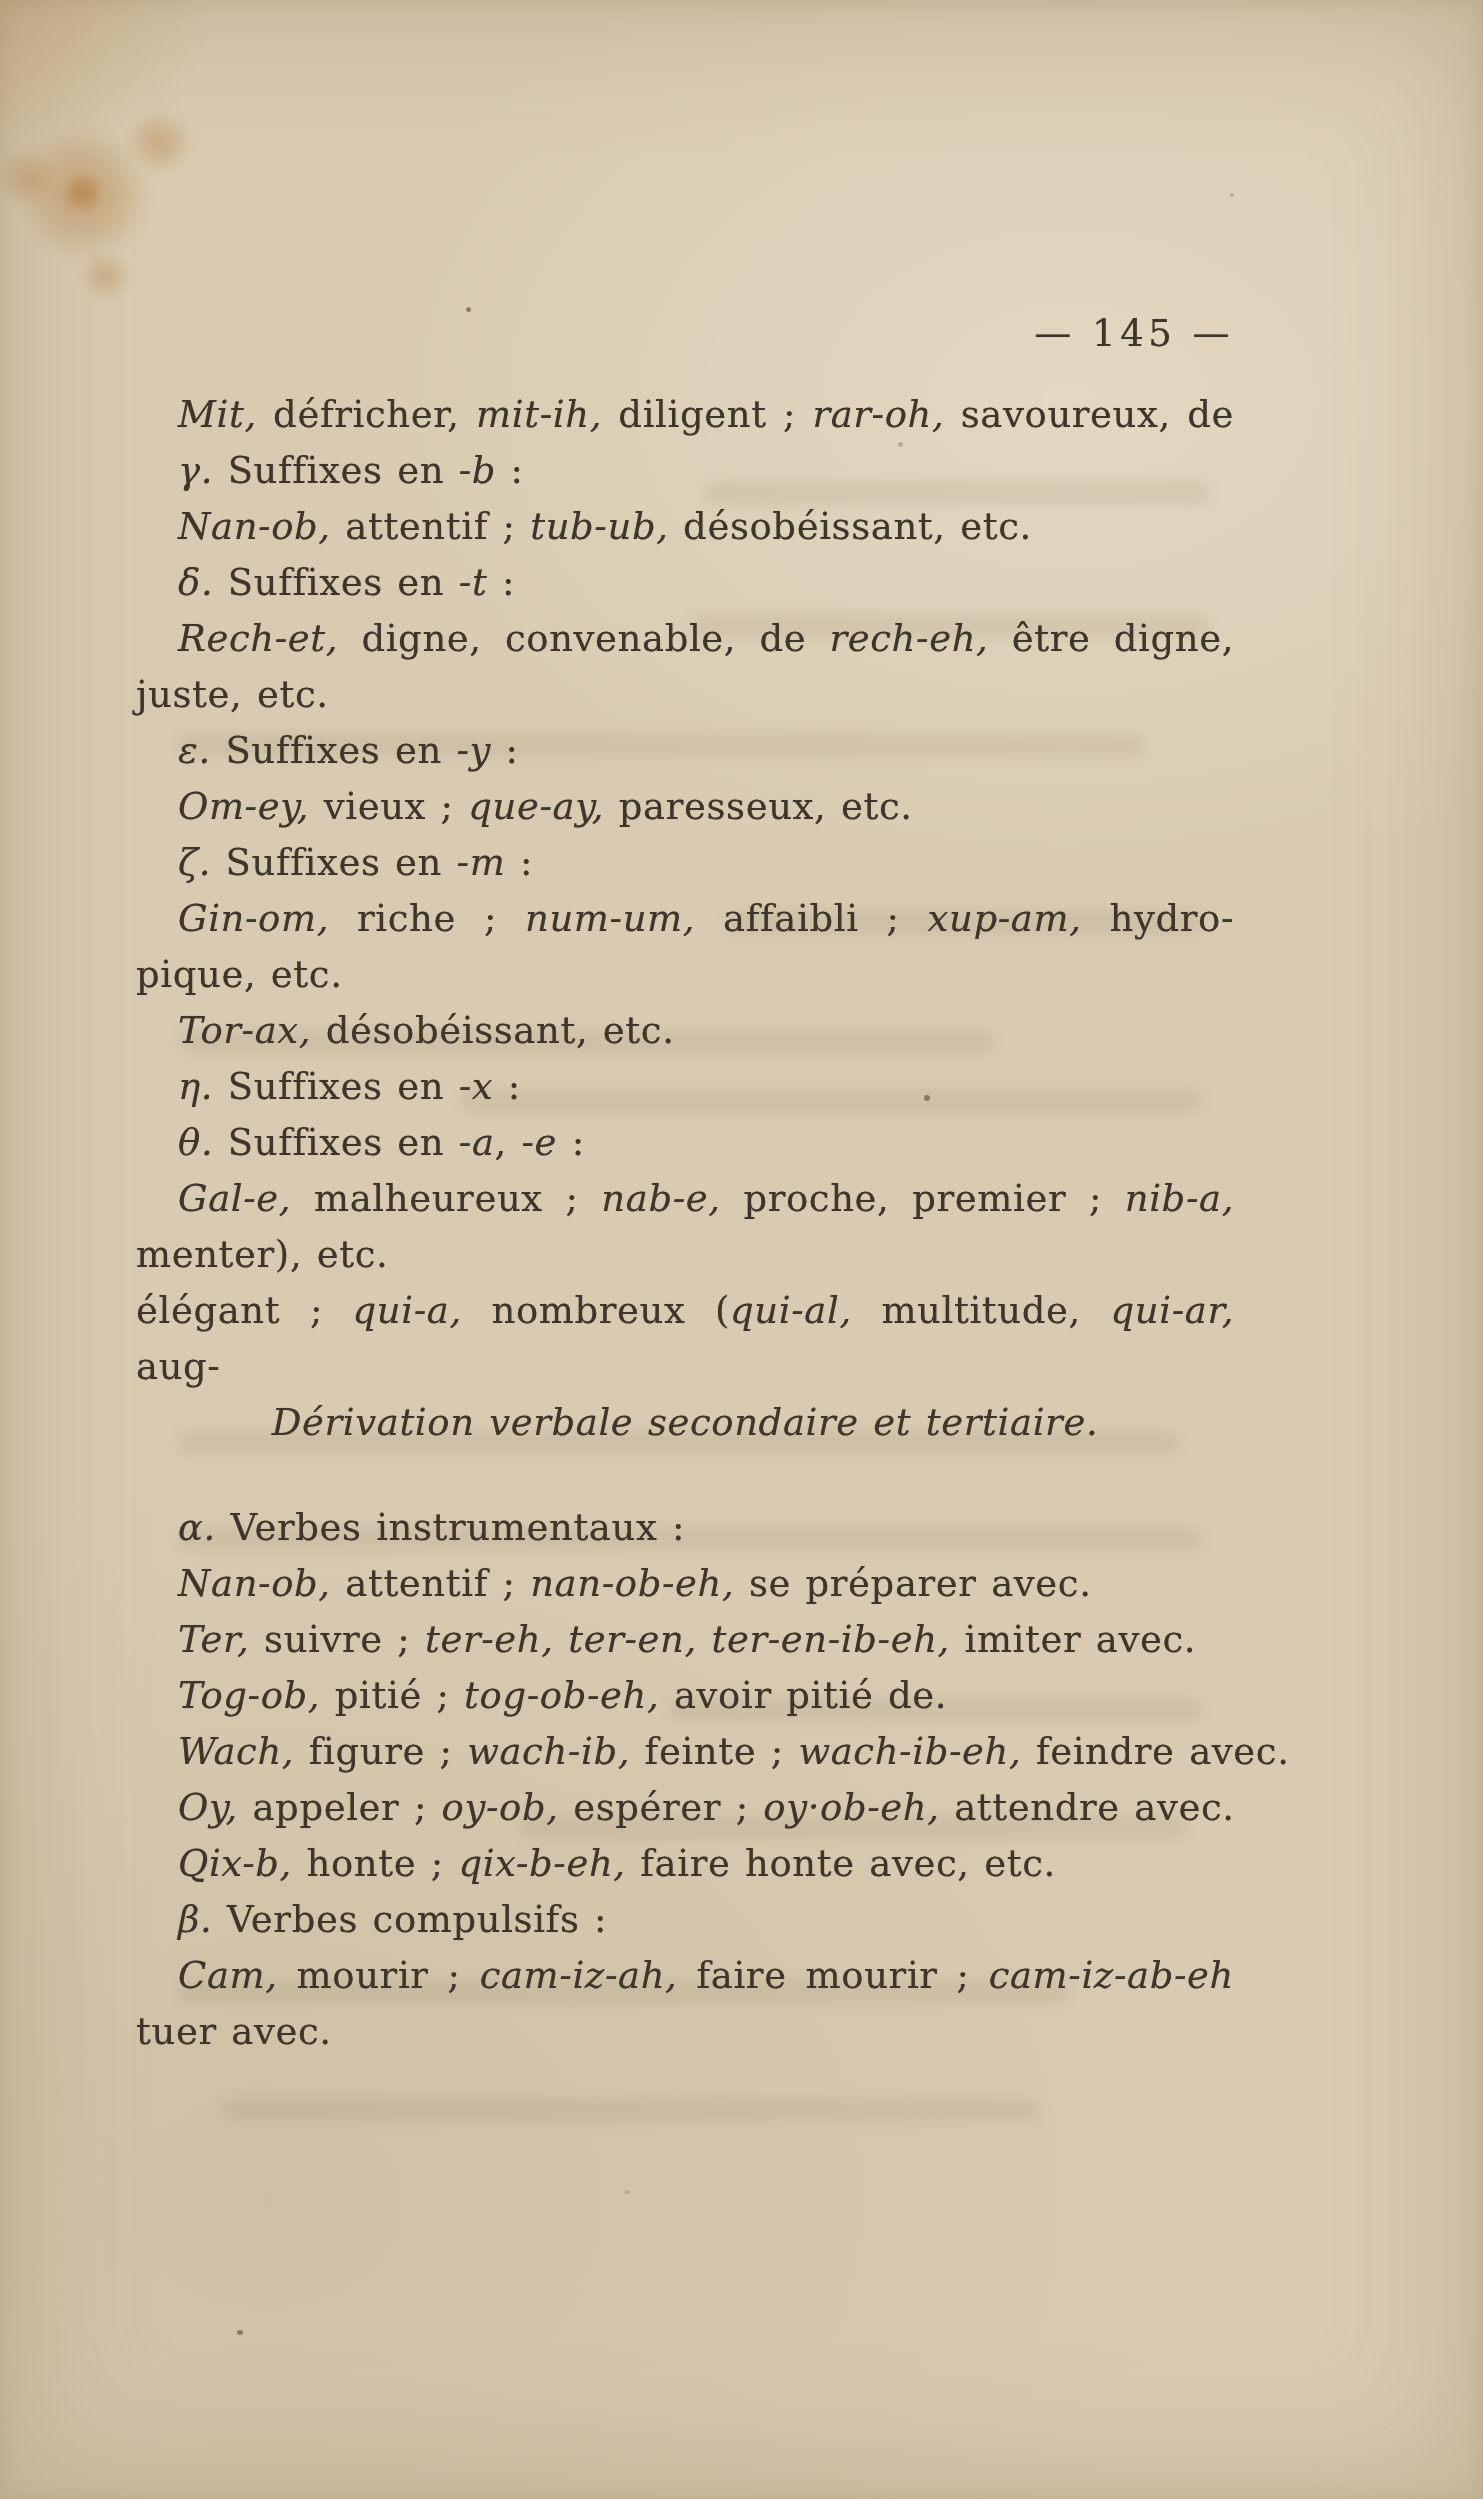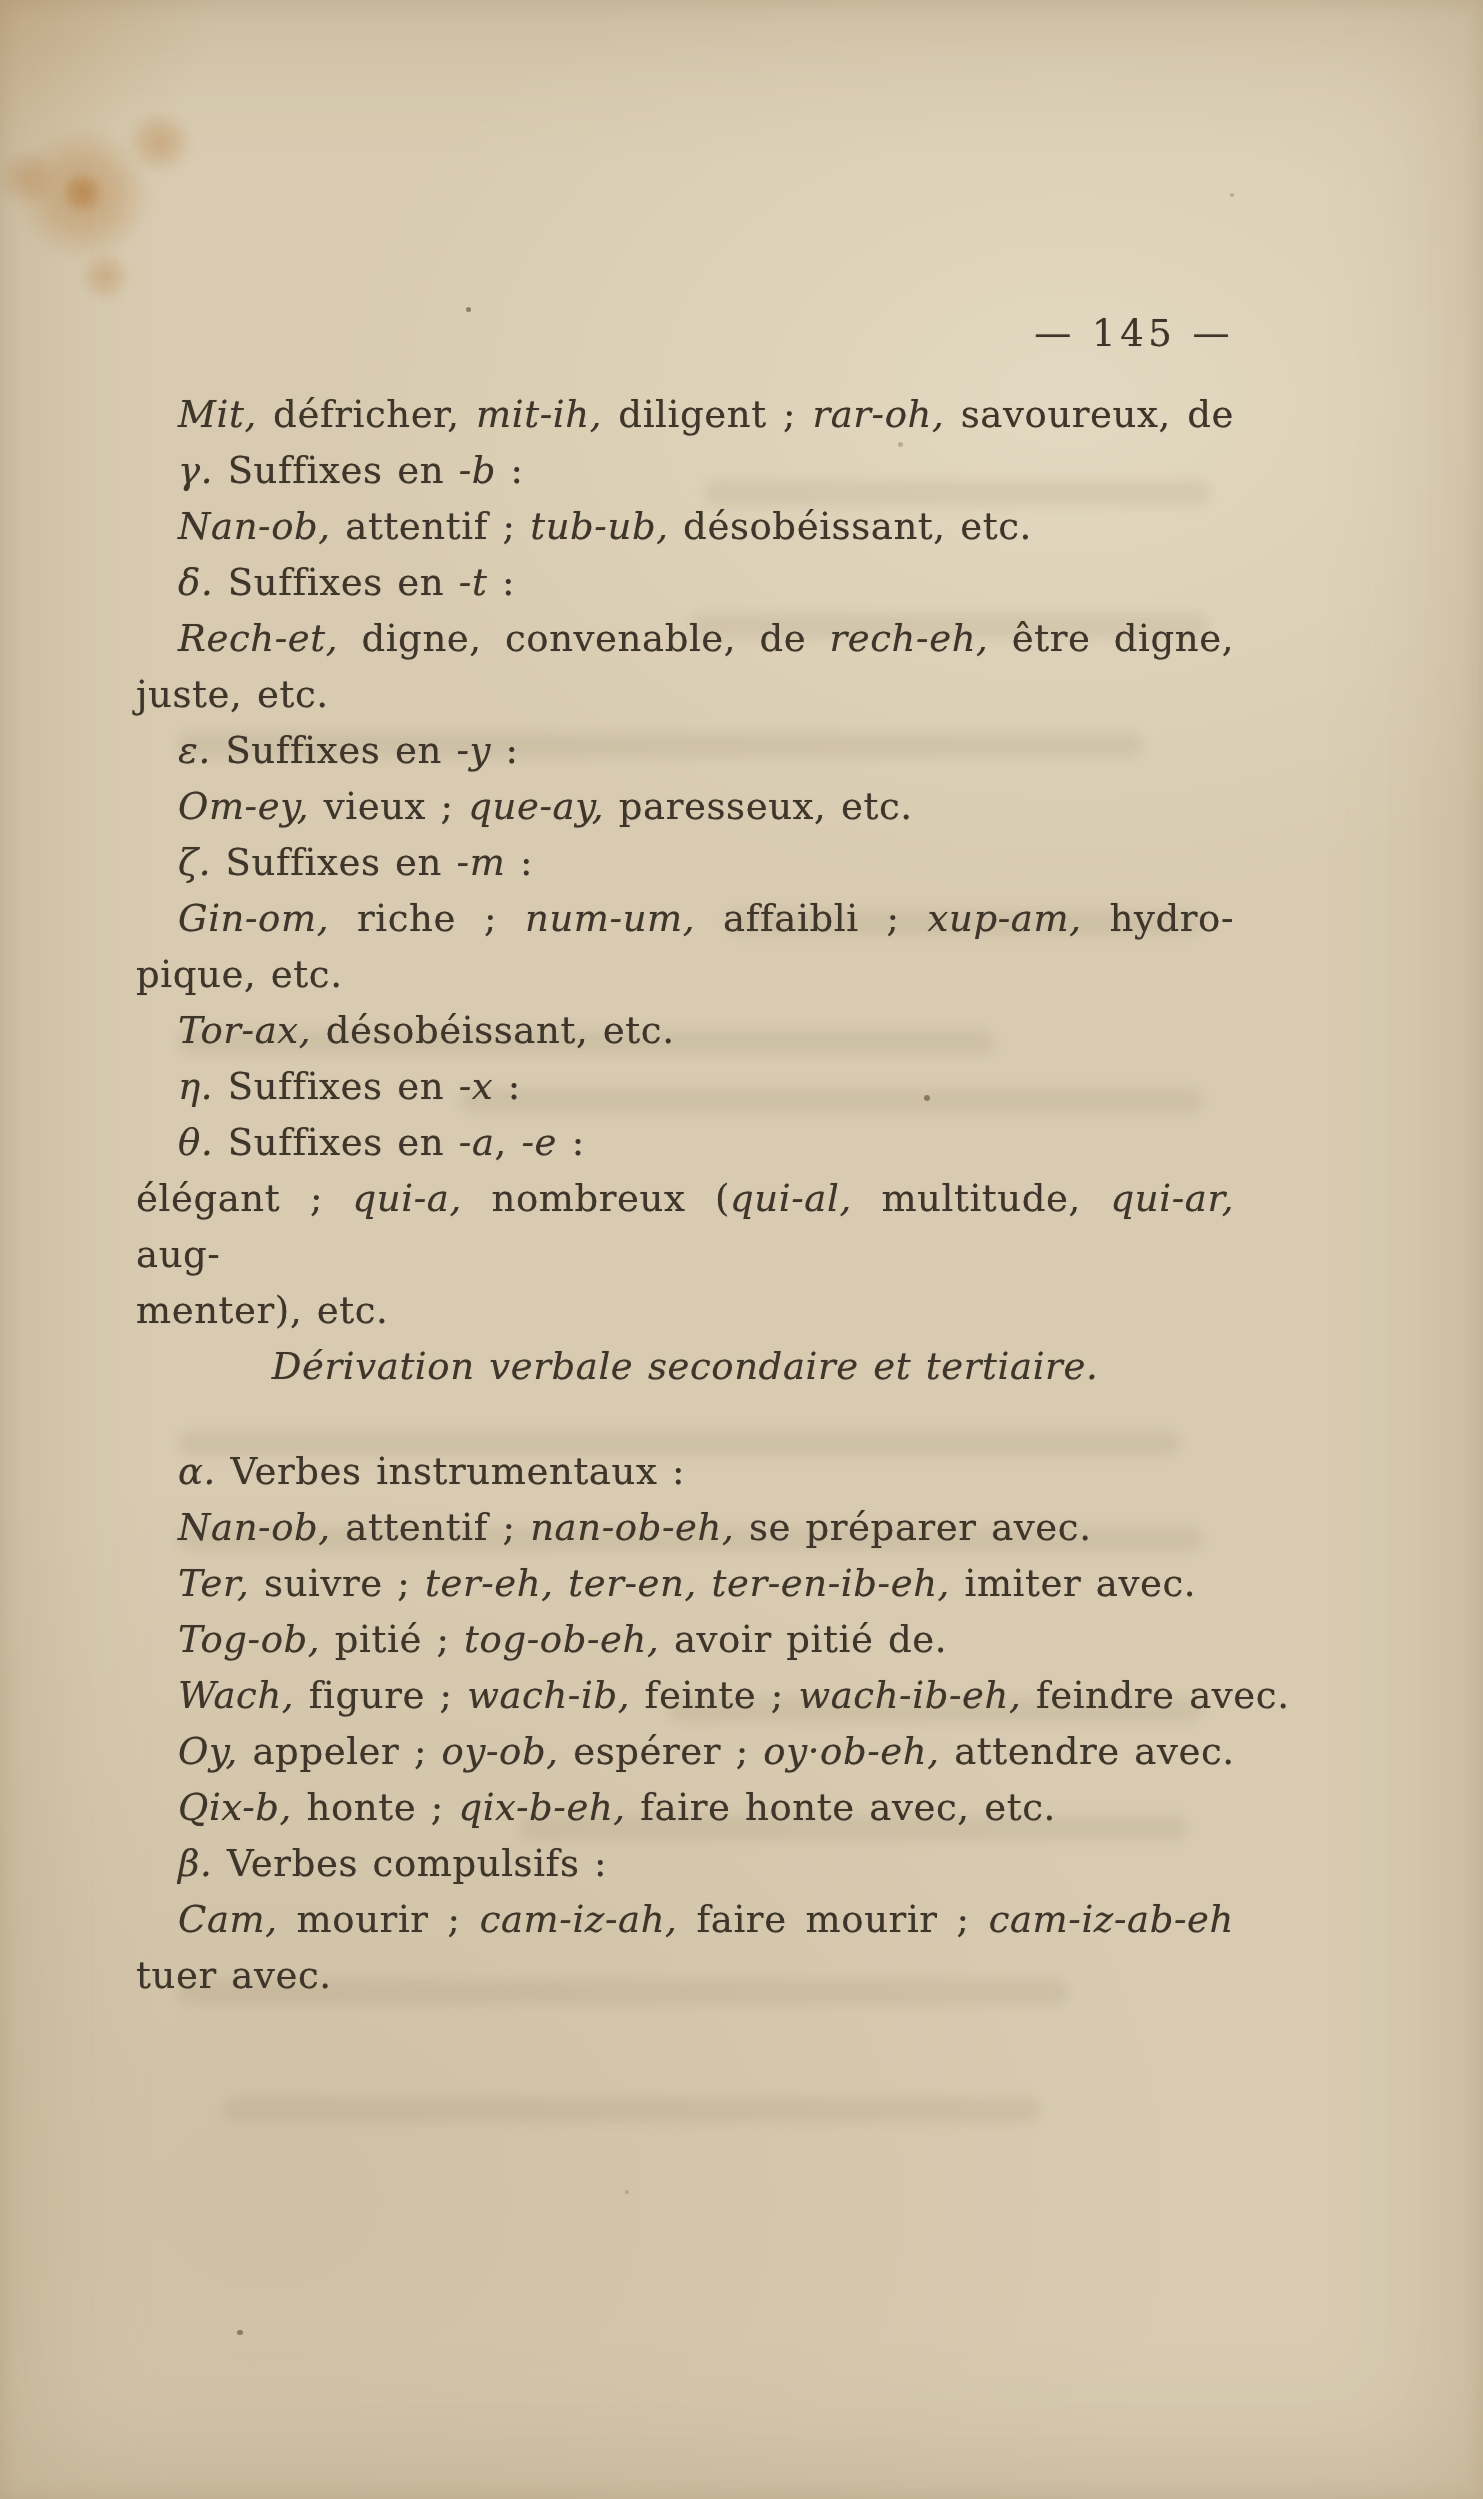--- a/index.html
+++ b/index.html
@@ -124,22 +124,23 @@
       <div class="line ind just"><span class="it">Rech-et,</span><span> digne, convenable, de </span><span class="it">rech-eh,</span><span> être digne,</span></div>
       <div class="line"><span>juste, etc.</span></div>
       <div class="line ind"><span class="it">ε.</span><span> Suffixes en </span><span class="it">-y</span><span> :</span></div>
       <div class="line ind"><span class="it">Om-ey,</span><span> vieux ; </span><span class="it">que-ay,</span><span> paresseux, etc.</span></div>
       <div class="line ind"><span class="it">ζ.</span><span> Suffixes en </span><span class="it">-m</span><span> :</span></div>
       <div class="line ind just"><span class="it">Gin-om,</span><span> riche ; </span><span class="it">num-um,</span><span> affaibli ; </span><span class="it">xup-am,</span><span> hydro-</span></div>
       <div class="line"><span>pique, etc.</span></div>
       <div class="line ind"><span class="it">Tor-ax,</span><span> désobéissant, etc.</span></div>
       <div class="line ind"><span class="it">η.</span><span> Suffixes en </span><span class="it">-x</span><span> :</span></div>
       <div class="line ind"><span class="it">θ.</span><span> Suffixes en </span><span class="it">-a</span><span>, </span><span class="it">-e</span><span> :</span></div>
+      <div class="line ind just"><span class="it">Gal-e,</span><span> malheureux ; </span><span class="it">nab-e,</span><span> proche, premier ; </span><span class="it">nib-a,</span></div>
+      <div class="line"><span>menter), etc.</span></div>
       <div class="line just"><span>élégant ; </span><span class="it">qui-a,</span><span> nombreux (</span><span class="it">qui-al,</span><span> multitude, </span><span class="it">qui-ar,</span><span> aug-</span></div>
-      <div class="line"><span>menter), etc.</span></div>
       <div class="line ctr" style="margin-bottom: 49px;"><span class="it">Dérivation verbale secondaire et tertiaire.</span></div>
       <div class="line ind"><span class="it">α.</span><span> Verbes instrumentaux :</span></div>
       <div class="line ind"><span class="it">Nan-ob,</span><span> attentif ; </span><span class="it">nan-ob-eh,</span><span> se préparer avec.</span></div>
       <div class="line ind"><span class="it">Ter,</span><span> suivre ; </span><span class="it">ter-eh,</span><span> </span><span class="it">ter-en,</span><span> </span><span class="it">ter-en-ib-eh,</span><span> imiter avec.</span></div>
       <div class="line ind"><span class="it">Tog-ob,</span><span> pitié ; </span><span class="it">tog-ob-eh,</span><span> avoir pitié de.</span></div>
       <div class="line ind"><span class="it">Wach,</span><span> figure ; </span><span class="it">wach-ib,</span><span> feinte ; </span><span class="it">wach-ib-eh,</span><span> feindre avec.</span></div>
       <div class="line ind"><span class="it">Oy,</span><span> appeler ; </span><span class="it">oy-ob,</span><span> espérer ; </span><span class="it">oy·ob-eh,</span><span> attendre avec.</span></div>
       <div class="line ind"><span class="it">Qix-b,</span><span> honte ; </span><span class="it">qix-b-eh,</span><span> faire honte avec, etc.</span></div>
       <div class="line ind"><span class="it">β.</span><span> Verbes compulsifs :</span></div>
       <div class="line ind just"><span class="it">Cam,</span><span> mourir ; </span><span class="it">cam-iz-ah,</span><span> faire mourir ; </span><span class="it">cam-iz-ab-eh</span></div>

